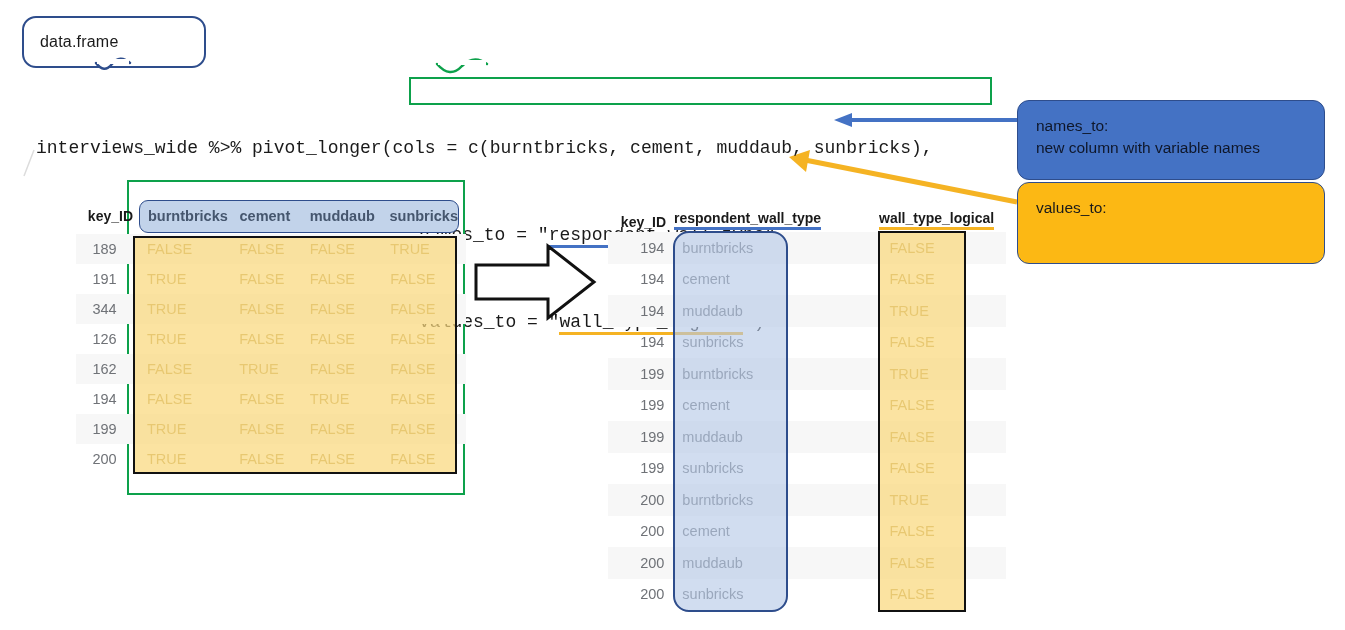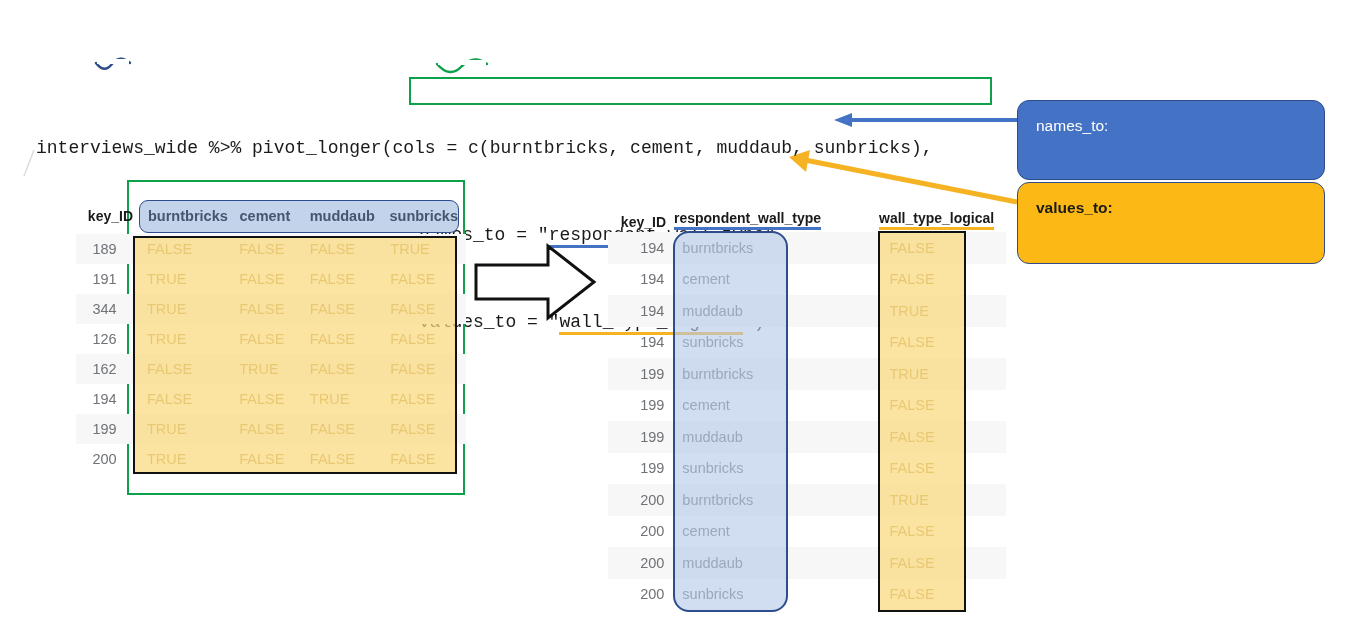--- a/index.html
+++ b/index.html
@@ -21,23 +21,23 @@
     border:2.5px solid #0da14b;background:#fff;
     display:flex;align-items:center;justify-content:center;
   }
   .green-callout .txt{font-size:15px;color:#0da14b;}
 
   .cbox{
     position:absolute;border-radius:12px;color:#fff;
     padding:14px 18px;box-sizing:border-box;line-height:1.45;font-size:15.5px;
   }
   .cbox-names{left:1017px;top:100px;width:308px;height:80px;
-    background:#4472c4;border:1.5px solid #2e4d8c;color:#ffffff;}
+    background:#4472c4;border:1.5px solid #2e4d8c;color:#0f172a;}
   .cbox-values{left:1017px;top:182px;width:308px;height:82px;
-    background:#fcb814;border:1.5px solid #2e4d8c;color:#1a1a1a;font-weight:bold;}
+    background:#fcb814;border:1.5px solid #2e4d8c;color:#1a1a1a;}
   .cbox .l1{display:block;}
   .cbox .l2{display:block;}
 
   
   .code{
     position:absolute;left:36px;top:76px;width:1000px;
     font-family:"Liberation Mono",monospace;font-size:18px;color:#1a1a1a;
     line-height:29px;white-space:pre;
   }
   .code .line{display:block;height:29px;}
@@ -125,20 +125,23 @@
 </style>
 </head>
 <body>
 
 <div class="stage">
 
   <svg class="faint-slash" viewBox="0 0 14 30">
       <line x1="12" y1="2" x2="2" y2="28" stroke="#dcdcdc" stroke-width="1.5"></line>
     </svg>
 
+  <div class="bubble-dataframe">
+    <span class="txt">data.frame</span>
+  </div>
   <svg class="overlay">
 
     <path d="M96,63 Q104,74 112,64 Q120,54 130,63" fill="#ffffff" stroke="#2e4d8c" stroke-width="2.5" stroke-linecap="round"></path>
     <rect x="97" y="59" width="32" height="5" fill="#ffffff" stroke="none"></rect>
 
     <path d="M437,64 Q450,79 462,66 Q474,54 487,64" fill="#ffffff" stroke="#0da14b" stroke-width="2.5" stroke-linecap="round"></path>
     <rect x="438" y="60" width="48" height="5" fill="#ffffff" stroke="none"></rect>
 
     <g>
       <line x1="1017" y1="120" x2="848" y2="120" stroke="#4472c4" stroke-width="4"></line>
@@ -154,20 +157,21 @@
 
   <div class="code">
     <span class="line ln1"><span>interviews_wide %&gt;% pivot_longer</span><span>(cols = c(burntbricks, cement, muddaub, sunbricks)</span><span>,</span></span>
     <span class="line ln2"><span>names_to = "</span><span class="u-blue">respondent_wall_type</span><span>",</span></span>
     <span class="line ln3"><span>values_to = "</span><span class="u-gold">wall_type_logical</span><span>")</span></span>
   </div>
   <div class="green-code-rect"></div>
 
   <div class="cbox cbox-names">
     <span class="l1">names_to:</span>
+    <span class="l2">new column with variable names</span>
   </div>
   <div class="cbox cbox-values">
     <span class="l1">values_to:</span>
   </div>
 
   <div class="green-table-rect"></div>
 
   <div class="tbl-left">
     <div class="hdr">
       <div class="keyid">key_ID</div>

